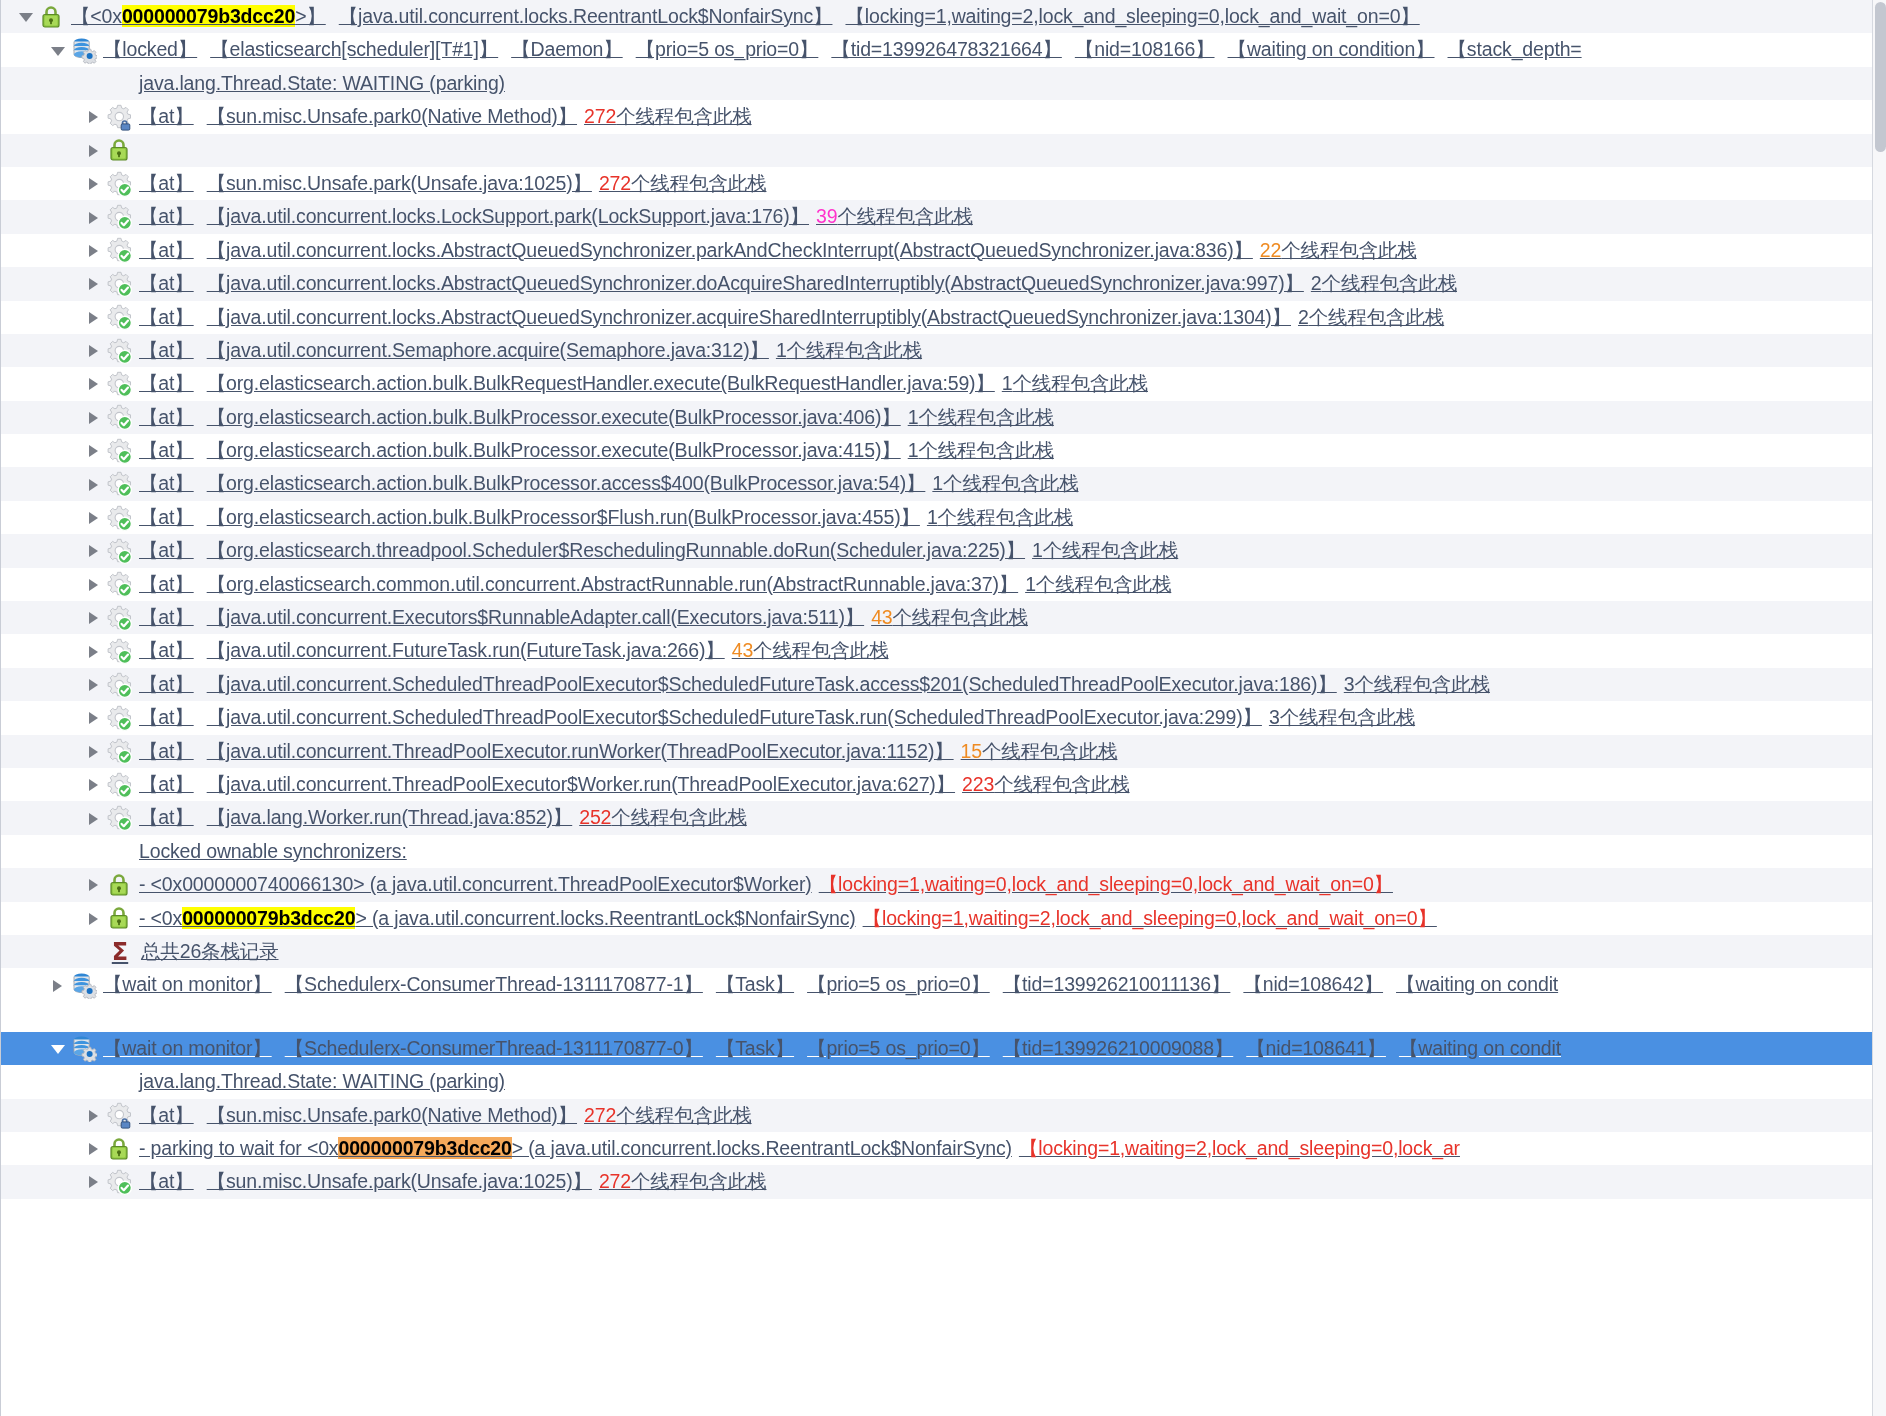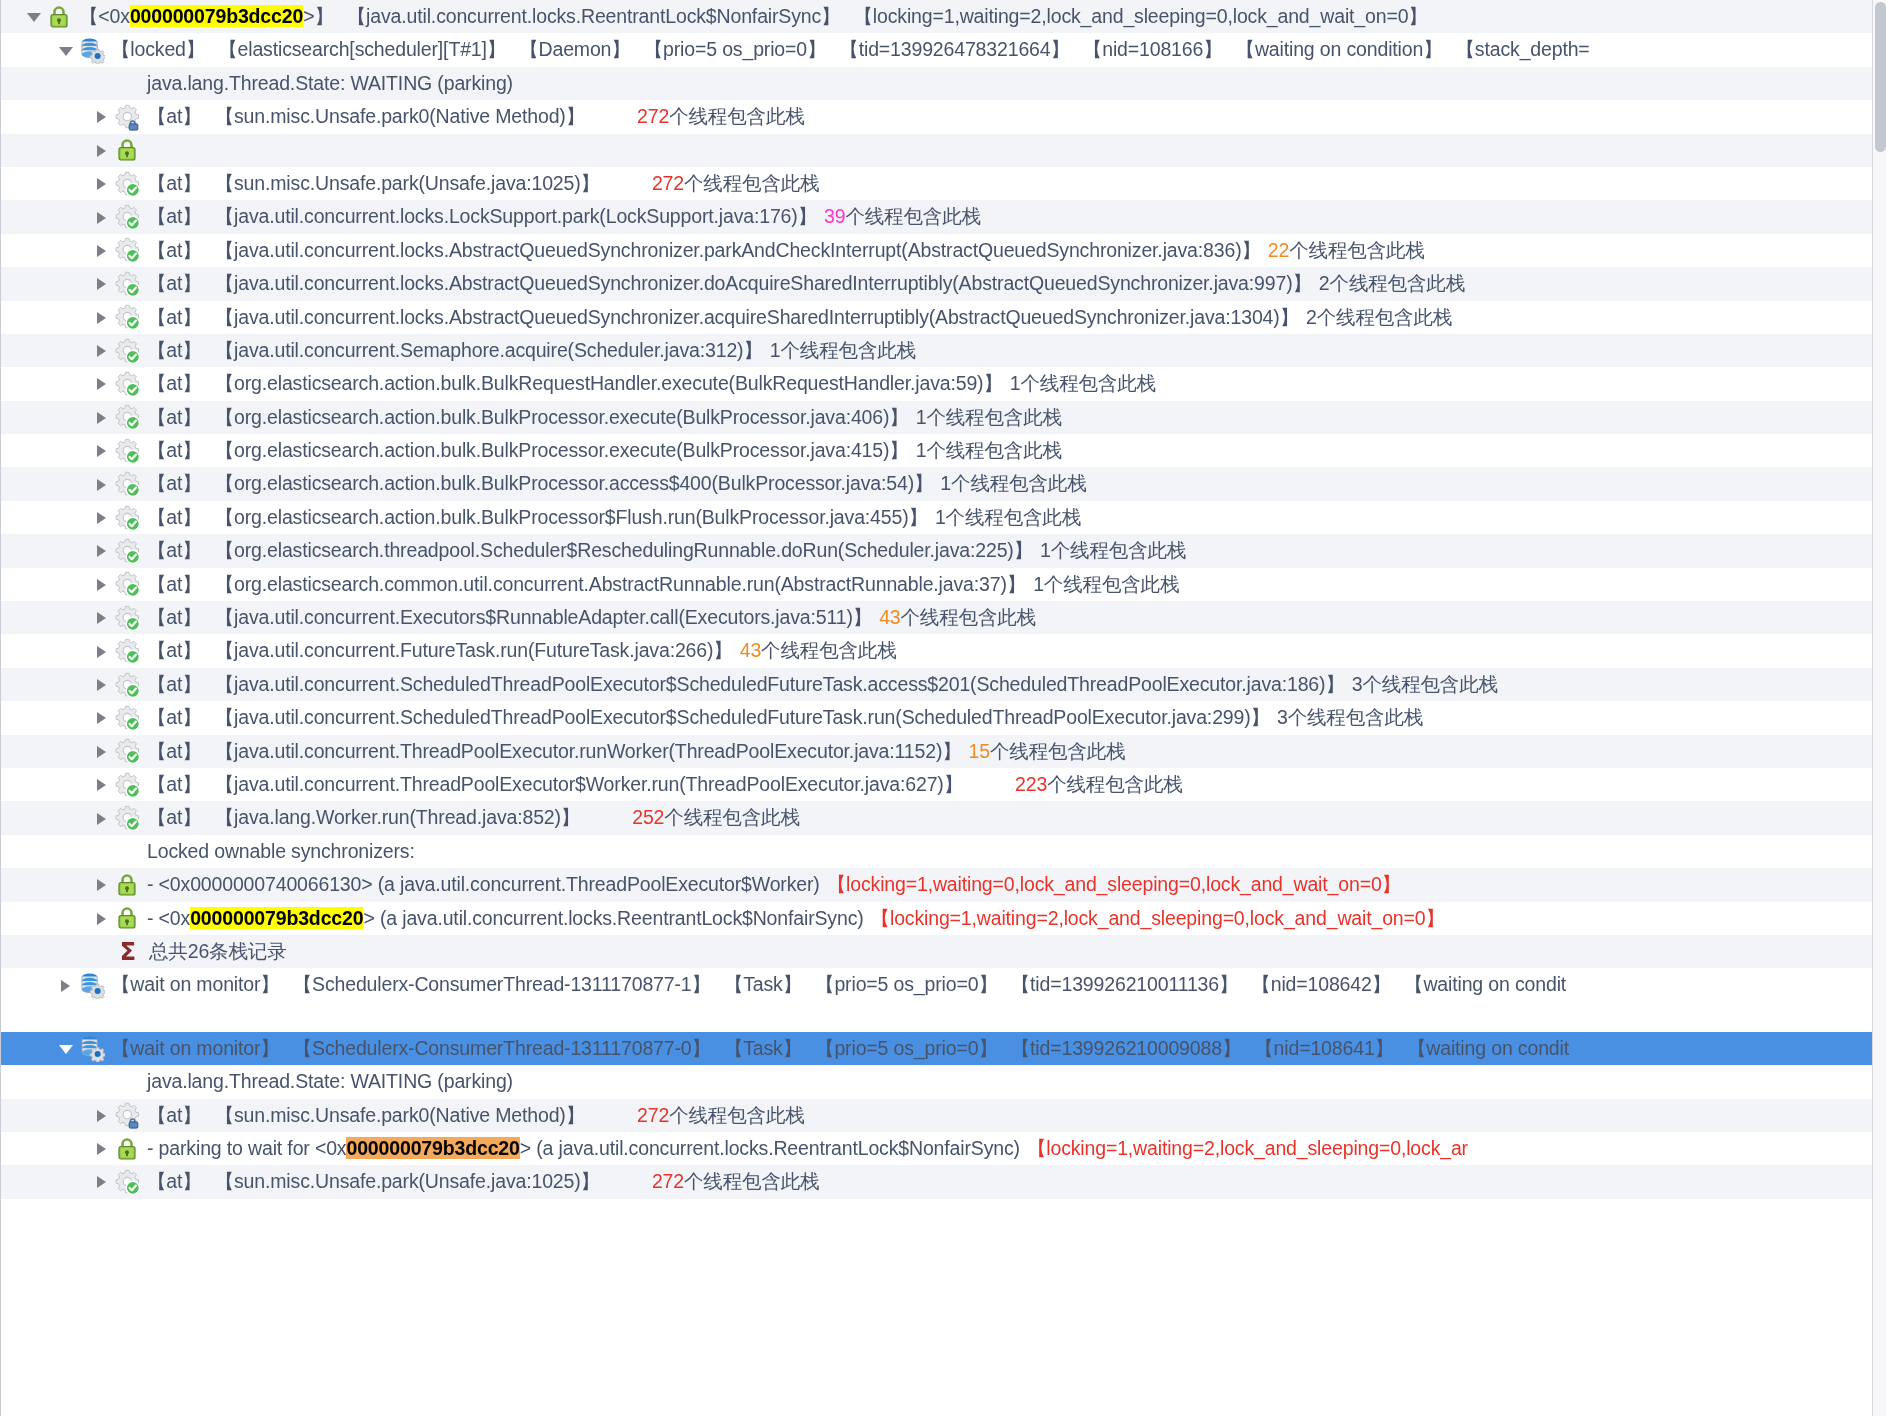--- a/index.html
+++ b/index.html
@@ -15,22 +15,23 @@
     border-left:1px solid #c9cdd6;
   }
   .row{
     height:33.4px;
     line-height:33.4px;
     white-space:nowrap;
     font-size:19.5px;
     display:flex;
     align-items:center;
     box-sizing:border-box;
-    padding-left:12px;
+    padding-left:4px;
     overflow:hidden;
+    text-decoration:underline;
   }
   .row.odd{background:#f3f4f8;}
   .row.even{background:#ffffff;}
   .row.selected{background:#4a90e2;color:#ffffff;margin-top:30px;}
   .row.selected .txt,
   .row.selected .tag{color:#ffffff;}
   .indent{display:inline-block;flex:0 0 auto;}
   
   .tw{
     flex:0 0 auto;
@@ -67,21 +68,21 @@
   }
   .txt{
     flex:0 0 auto;
     color:#46536b;
     letter-spacing:-0.15px;
   }
   .gap{display:inline-block;width:13px;}
   .gap-s{display:inline-block;width:7px;}
   .hl-yellow{background:#ffff00;color:#000000;font-weight:bold;}
   .hl-orange{background:#f5a95a;color:#000000;font-weight:bold;}
-  .c-red{color:#e8332a;margin-left:45px;}
+  .c-red{color:#e8332a;}
   .c-orange{color:#ef8b22;text-align:right;}
   .c-magenta{color:#ff33cc;}
   .c-lockred{color:#e8332a;}
   .c-default{color:#46536b;}
   .scroll-v{
     position:absolute;right:0;top:0;width:14px;height:1416px;
     background:#f7f7f9;border-left:1px solid #d6d9e0;
   }
   .scroll-thumb{
     position:absolute;right:1px;top:2px;width:11px;height:150px;
@@ -246,21 +247,21 @@
         <span class="ico">
           <svg viewBox="0 0 28 28" xmlns="http://www.w3.org/2000/svg">
             <g fill="#e9eaec" stroke="#c2c5cb" stroke-width="1">
               <path d="M12.6 2.3h3.4l.6 2.6 2.1.9 2.3-1.4 2.4 2.4-1.4 2.3.9 2.1 2.6.6v3.4l-2.6.6-.9 2.1 1.4 2.3-2.4 2.4-2.3-1.4-2.1.9-.6 2.6h-3.4l-.6-2.6-2.1-.9-2.3 1.4-2.4-2.4 1.4-2.3-.9-2.1-2.6-.6v-3.4l2.6-.6.9-2.1-1.4-2.3 2.4-2.4 2.3 1.4 2.1-.9z"></path>
             </g>
             <circle cx="14.3" cy="13.6" r="4.2" fill="#ffffff" stroke="#c2c5cb" stroke-width="1.1"></circle>
             <circle cx="19.8" cy="19.8" r="6.6" fill="#4fbf5a" stroke="#ffffff" stroke-width="1.4"></circle>
             <path d="M16.6 19.9l2.2 2.3 4.2-4.6" fill="none" stroke="#ffffff" stroke-width="2.2" stroke-linecap="round" stroke-linejoin="round"></path>
           </svg>
         </span>
-        <span class="txt"><span class="c-default">【at】</span><span class="gap"></span><span class="c-default">【java.util.concurrent.Semaphore.acquire(Scheduler.java:312)】</span><span class="gap-s"></span><span class="c-default">1</span><span class="c-default">个线程包含此栈</span></span>
+        <span class="txt"><span class="c-default">【at】</span><span class="gap"></span><span class="c-default">【java.util.concurrent.Semaphore.acquire(Semaphore.java:312)】</span><span class="gap-s"></span><span class="c-default">1</span><span class="c-default">个线程包含此栈</span></span>
       </div>
       <div class="row even">
         <span class="indent" style="width: 78px;"></span>
         <span class="tw closed"></span>
         <span class="ico">
           <svg viewBox="0 0 28 28" xmlns="http://www.w3.org/2000/svg">
             <g fill="#e9eaec" stroke="#c2c5cb" stroke-width="1">
               <path d="M12.6 2.3h3.4l.6 2.6 2.1.9 2.3-1.4 2.4 2.4-1.4 2.3.9 2.1 2.6.6v3.4l-2.6.6-.9 2.1 1.4 2.3-2.4 2.4-2.3-1.4-2.1.9-.6 2.6h-3.4l-.6-2.6-2.1-.9-2.3 1.4-2.4-2.4 1.4-2.3-.9-2.1-2.6-.6v-3.4l2.6-.6.9-2.1-1.4-2.3 2.4-2.4 2.3 1.4 2.1-.9z"></path>
             </g>
             <circle cx="14.3" cy="13.6" r="4.2" fill="#ffffff" stroke="#c2c5cb" stroke-width="1.1"></circle>

